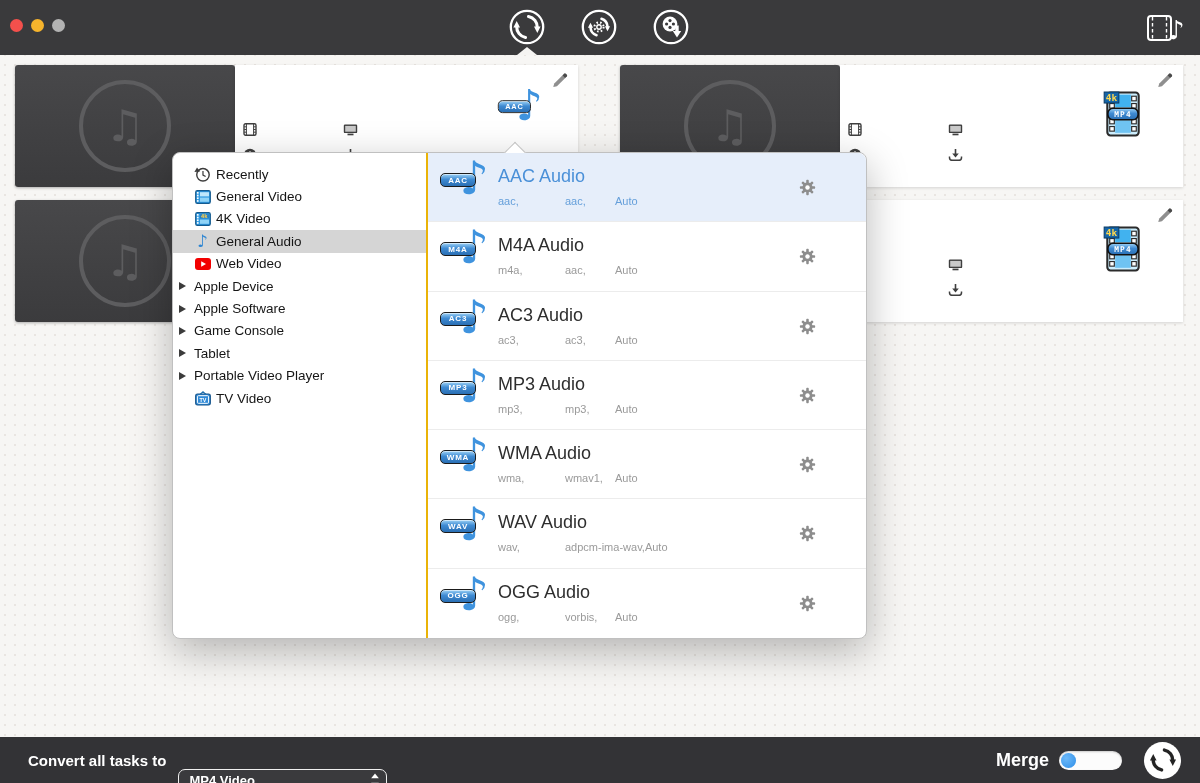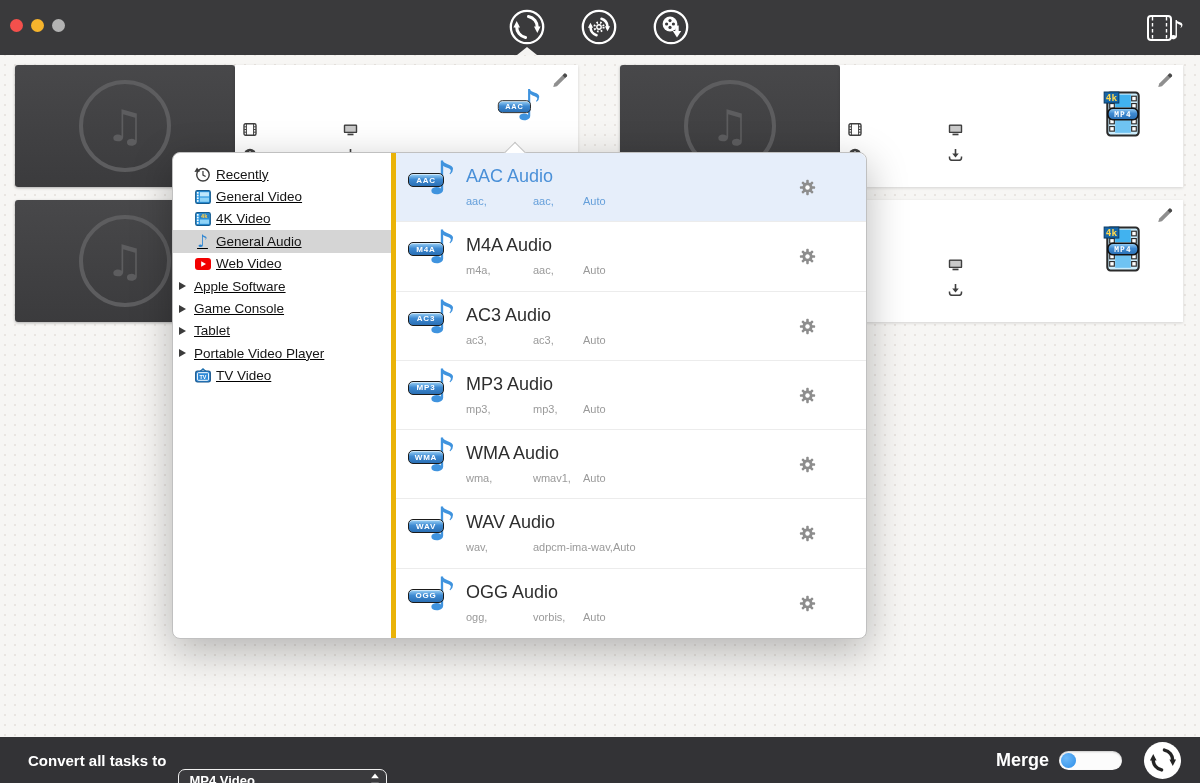--- a/index.html
+++ b/index.html
@@ -44,22 +44,22 @@
     background:linear-gradient(180deg,#9ed3f7,#3e8ad2 45%,#2a6fb4);
     border:1.6px solid #1b1b1b;border-radius:5px;
     box-shadow:inset 0 1px 0 rgba(255,255,255,.55);}
   .fmt-icon.small{transform:scale(.92);transform-origin:top right;}
   
   .popover{position:absolute;left:172px;top:152px;width:693px;height:485px;background:#fff;
     border:1px solid #c0c0c0;border-radius:8px;z-index:40;
     box-shadow:0 12px 40px rgba(0,0,0,.28);display:flex;}
   .notch{position:absolute;left:334px;top:-8px;width:15px;height:15px;background:#fff;
     border-left:1px solid #c0c0c0;border-top:1px solid #c0c0c0;transform:rotate(45deg);}
-  .cats{width:223px;border-right:5px solid #eab308;padding-top:10px;box-sizing:border-box;
-    border-radius:8px 0 0 8px;overflow:hidden;text-decoration:underline;}
+  .cats{width:255px;border-right:2px solid #eab308;padding-top:10px;box-sizing:border-box;
+    border-radius:8px 0 0 8px;overflow:hidden;}
   .cat-item{display:flex;align-items:center;height:22.4px;padding-left:6px;
     font-size:13.5px;color:#151515;cursor:pointer;white-space:nowrap;}
   .cat-item.selected{background:#d5d5d5;}
   .cat-item .expander{width:13px;height:0;border-left:7px solid #3b3b3b;
     border-top:4.5px solid transparent;border-bottom:4.5px solid transparent;
     box-sizing:border-box;margin-right:2px;flex:none;}
   .cat-item .spacer{width:15px;flex:none;}
   .cat-item .cicon{width:17px;height:16px;margin-right:5px;flex:none;
     display:inline-flex;align-items:center;justify-content:center;}
   .cat-item .note-glyph{font-size:17px;font-weight:bold;color:#2f86d2;line-height:1;
@@ -401,20 +401,24 @@
           <span class="cicon">
             <svg width="16" height="12" viewBox="0 0 16 12">
               <rect width="16" height="12" rx="3" fill="#f20000"></rect>
               <polygon points="6.2,3.2 11,6 6.2,8.8" fill="#fff"></polygon>
             </svg>
           </span>
           <span>Web Video</span>
         </div>
         <div class="cat-item">
           <span class="expander"></span>
+          <span>Apple Device</span>
+        </div>
+        <div class="cat-item">
+          <span class="expander"></span>
           <span>Apple Software</span>
         </div>
         <div class="cat-item">
           <span class="expander"></span>
           <span>Game Console</span>
         </div>
         <div class="cat-item">
           <span class="expander"></span>
           <span>Tablet</span>
         </div>

